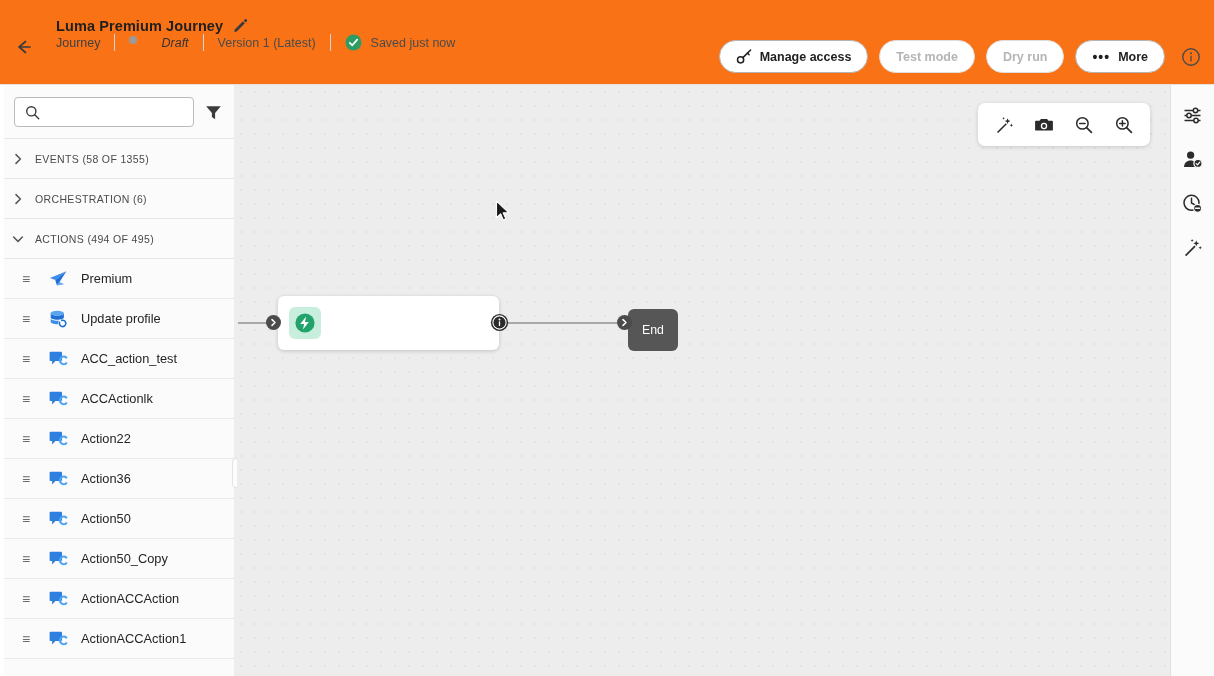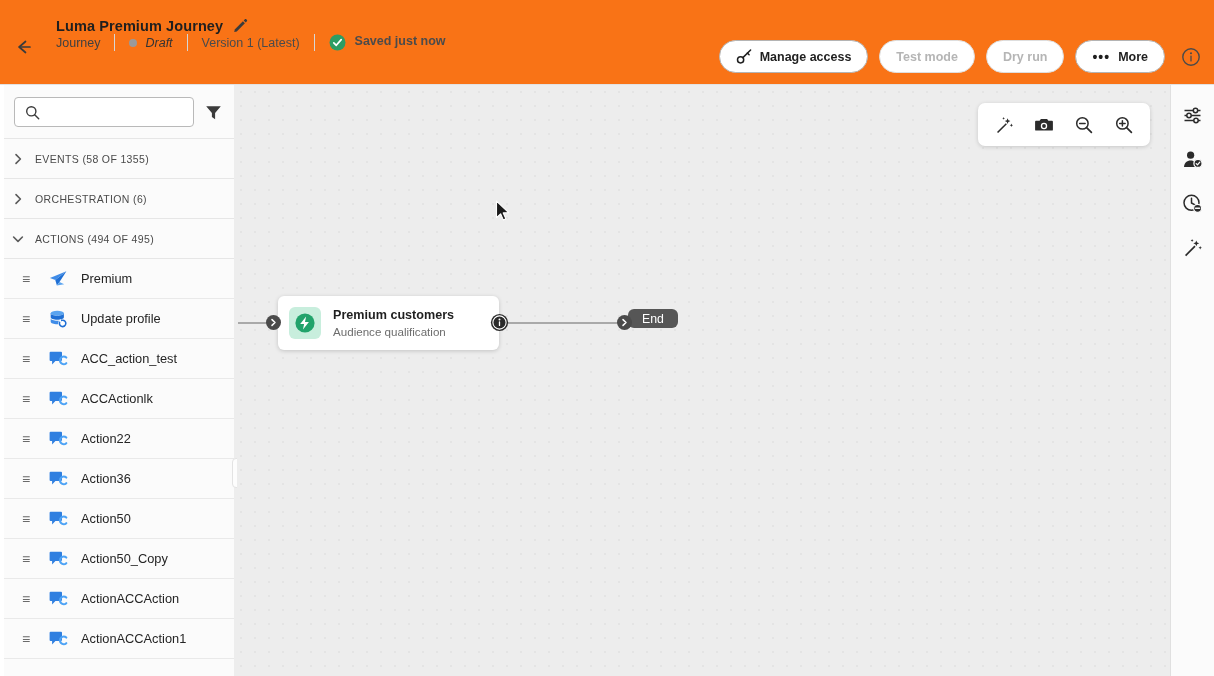--- a/index.html
+++ b/index.html
@@ -33,24 +33,24 @@
   }
   .pencil-btn { width: 17px; height: 17px; cursor: pointer; display:block; }
   .meta-row {
     display: flex; align-items: center; 
     font-size: 12.5px; color: #4b4b4b;
   }
   .meta-row .sep {
     width: 1px; height: 17px; background: #d6d6d6; margin: 0 14px;
   }
   .meta-label { color: #404040; }
-  .draft-wrap { display: flex; align-items: center; gap: 8px; }
+  .draft-wrap { display: flex; align-items: flex-start; gap: 24px; }
   .draft-dot { width: 8px; height: 8px; border-radius: 50%; background: #9a9a9a; display:block;}
   .draft-text { font-style: italic; color: #333; }
-  .saved-wrap { display: flex; gap: 9px; font-weight: bold; }
+  .saved-wrap { display: flex; align-items: center; gap: 9px; }
   .check-icon { width: 17px; height: 17px; display:block; }
 
   .header-actions {
     position: absolute; right: 12px; top: 40px;
     display: flex; align-items: center; gap: 11px;
   }
   .btn {
     height: 33px; border-radius: 17px; padding: 0 16px;
     display: inline-flex; align-items: center; gap: 7px;
     font-size: 12.5px; font-weight: bold; cursor: pointer;
@@ -159,21 +159,21 @@
     display: flex; align-items: center; justify-content: center; flex: 0 0 32px;
   }
   .node-text { margin-left: 12px; }
   .node-title { font-size: 12.6px; font-weight: bold; color: #1f1f1f; }
   .node-sub { font-size: 11.6px; color: #6d6d6d; margin-top: 3px; }
   .info-badge {
     position: absolute; width: 19px; height: 19px; z-index: 5; cursor: pointer;
   }
   .end-node {
     position: absolute; background: #565656; color: #fff;
-    border-radius: 6px; height: 19px; padding: 0 14px;
+    border-radius: 6px; height: 42px; padding: 0 14px;
     display: flex; align-items: center; font-size: 12.3px;
     cursor: pointer; z-index: 2;
   }
 
   .cursor-arrow { position: absolute; z-index: 30; pointer-events: none; }
 
   
   .right-rail {
     position: absolute; top: 85px; right: 0;
     width: 44px; height: 591px;
@@ -433,24 +433,20 @@
         </svg>
       </div>
 
       <div class="node-card" style="left:44px; top:211px;">
         <div class="node-ic">
           <svg width="24" height="24" viewBox="0 0 24 24">
             <circle cx="12" cy="12" r="9.6" fill="#21a36b"></circle>
             <path d="M13.1 5.6 L7.2 12.9 h3.9 l-1.1 5.5 5.9 -7.3 h-3.9 Z" fill="#ffffff"></path>
           </svg>
         </div>
-        <div class="node-text">
-          <div class="node-title">Premium customers</div>
-          <div class="node-sub">Audience qualification</div>
-        </div>
       </div>
 
       <div class="info-badge" style="left:256px; top:228px;">
         <svg width="19" height="19" viewBox="0 0 19 19">
           <circle cx="9.5" cy="9.5" r="8.6" fill="#2b2b2b"></circle>
           <circle cx="9.5" cy="9.5" r="6.6" fill="none" stroke="#ffffff" stroke-width="1.1"></circle>
           <circle cx="9.5" cy="6.5" r="1" fill="#ffffff"></circle>
           <rect x="8.85" y="8.3" width="1.3" height="4.7" rx=".6" fill="#ffffff"></rect>
         </svg>
       </div>

